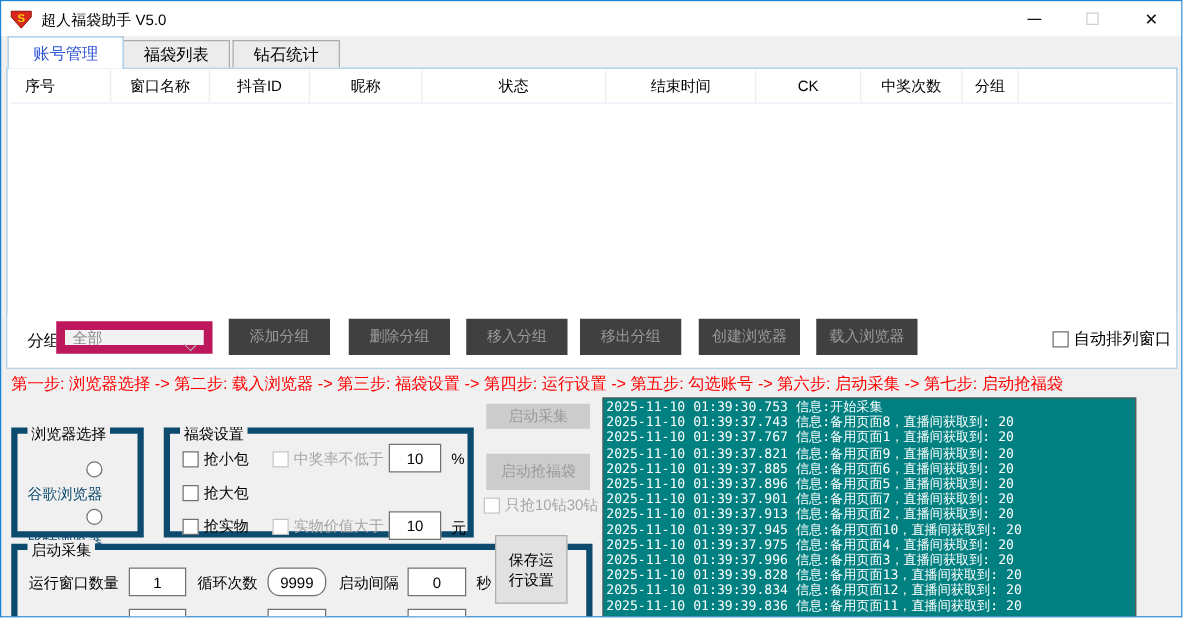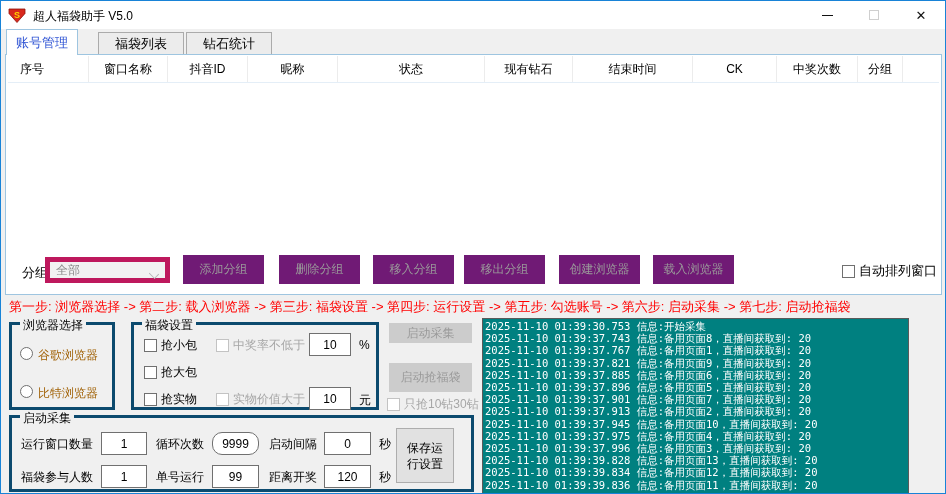--- a/index.html
+++ b/index.html
@@ -16,54 +16,54 @@
   .winbtn { position:absolute; top:0; width:46px; height:28px; display:flex; align-items:center; justify-content:center; cursor:default; }
   .btn-min { right:95px; }
   .btn-max { right:48px; }
   .btn-close { right:1px; }
   .min-glyph { width:11px; height:0; border-top:1px solid #111; display:block; }
   .max-glyph { width:10px; height:10px; border:1px solid #cfcfcf; display:block; }
   .close-glyph { font-size:13px; color:#111; line-height:1; }
   
   .tab { position:absolute; font-size:13px; text-align:center; cursor:default; }
   .tab-active {
-    left:5px; top:28px; width:72px; height:26px; line-height:25px;
+    left:5px; top:28px; width:93px; height:26px; line-height:25px;
     background:#fff; border:1px solid #9ec5e0; border-bottom:none;
     color:#2f54d4; z-index:3;
   }
   .tab-idle {
     top:31px; height:22px; line-height:21px; background:#ececec;
     border:1px solid #ababab; border-bottom:none; color:#000; z-index:2;
   }
   .tab-2 { left:97px; width:86px; }
   .tab-3 { left:185px; width:86px; }
   
   .tabpage { position:absolute; left:4px; top:53px; width:937px; height:241px; background:#fff; border:1px solid #9ec5e0; }
   
   .lv-header { position:absolute; left:2px; top:1px; right:2px; height:27px; display:flex; background:#fff; border-bottom:1px solid #e4eef7; }
   .lv-col { height:100%; display:flex; align-items:center; justify-content:center; font-size:12px; color:#000; border-right:1px solid #ececec; overflow:hidden; white-space:nowrap; }
   .lv-col.first { justify-content:flex-start; padding-left:12px; }
   .lv-body { position:absolute; left:2px; top:28px; right:2px; height:167px; background:#fff; }
   
   .groupbar { position:absolute; left:0; top:196px; width:100%; height:43px; background:#fff; }
   .grp-label { position:absolute; left:16px; top:13px; font-size:13px; color:#000; }
-  .grp-select { position:absolute; left:39px; top:6px; width:125px; height:26px; background:#f2f2f2; border:5px solid #be185d; font-size:12px; color:#8a8a8a; display:flex; align-items:center; padding-left:6px; }
+  .grp-select { position:absolute; left:39px; top:6px; width:125px; height:26px; background:#f2f2f2; border:7px solid #be185d; font-size:12px; color:#8a8a8a; display:flex; align-items:center; padding-left:6px; }
   .grp-select .chev { position:absolute; right:7px; top:8px; width:8px; height:8px; border-right:1px solid #b5b5b5; border-bottom:1px solid #b5b5b5; transform:rotate(45deg) scale(1,.8); }
-  .gbtn { position:absolute; top:4px; width:81px; height:29px; background:#701a75; color:#9a9a9a; font-size:12px; display:flex; align-items:center; justify-content:center; border:none; }
+  .gbtn { position:absolute; top:4px; width:81px; height:29px; background:#404040; color:#9a9a9a; font-size:12px; display:flex; align-items:center; justify-content:center; border:none; }
   
   .cb { position:absolute; display:flex; align-items:center; gap:4px; font-size:12px; color:#000; white-space:nowrap; }
   .cb .box { width:13px; height:13px; background:#fff; border:1px solid #707070; flex:0 0 auto; }
   .cb.disabled { color:#a6a6a6; }
   .cb.disabled .box { border-color:#c3c3c3; }
-  .rb { position:absolute; display:flex; align-items:flex-start; gap:5px; font-size:12px; color:#a16207; white-space:nowrap; }
+  .rb { position:absolute; display:flex; align-items:flex-end; gap:5px; font-size:12px; color:#0c4a6e; white-space:nowrap;flex-direction:column; }
   .rb .circle { width:13px; height:13px; border-radius:50%; background:#fff; border:1px solid #707070; flex:0 0 auto; }
   
   .steps { position:absolute; left:8px; top:297px; font-size:13px; color:#ff0000; white-space:nowrap; }
   
-  .groupbox { position:absolute; border:3px solid #0c4a6e; }
+  .groupbox { position:absolute; border:5px solid #0c4a6e;margin-top:20px; }
   .groupbox .gb-title { position:absolute; left:8px; top:-8px; background:#f0f0f0; padding:0 3px; font-size:12px; color:#000; }
   
   .numinput { position:absolute; height:23px; background:#fff; border:1px solid #707070; font-size:12px; color:#000; text-align:center; font-family:"Liberation Sans",sans-serif; }
   .flabel { position:absolute; font-size:12px; color:#000; white-space:nowrap; }
   
   .abtn { position:absolute; background:#cccccc; color:#9a9a9a; font-size:12px; display:flex; align-items:center; justify-content:center; border:none; }
   .save-btn { position:absolute; left:395px; top:427px; width:58px; height:55px; background:#e1e1e1; border:1px solid #adadad; color:#000; font-size:12px; display:flex; align-items:center; justify-content:center; text-align:center; line-height:16px; padding:0 8px; }
   
   .log { position:absolute; left:481px; top:317px; width:427px; height:182px; background:#008080; border:1px solid #5a5a5a; overflow:hidden; padding:1px 2px; }
   .log-line { font-family:"DejaVu Sans Mono", monospace; font-size:10.5px; line-height:12.2px; color:#ffffff; white-space:nowrap; }
@@ -94,21 +94,20 @@
   <div class="tab tab-idle tab-2">福袋列表</div>
   <div class="tab tab-idle tab-3">钻石统计</div>
 
   <div class="tabpage">
     <div class="lv-header">
       <div class="lv-col first" style="width:81px">序号</div>
       <div class="lv-col" style="width:79px">窗口名称</div>
       <div class="lv-col" style="width:80px">抖音ID</div>
       <div class="lv-col" style="width:90px">昵称</div>
       <div class="lv-col" style="width:147px">状态</div>
-      <div class="lv-col" style="width:88px">现有钻石</div>
       <div class="lv-col" style="width:120px">结束时间</div>
       <div class="lv-col" style="width:84px">CK</div>
       <div class="lv-col" style="width:81px">中奖次数</div>
       <div class="lv-col" style="width:45px">分组</div>
       <div class="lv-col" style="flex:1; border-right:none"></div>
     </div>
     <div class="lv-body"></div>
 
     <div class="groupbar">
       <div class="grp-label">分组</div>

